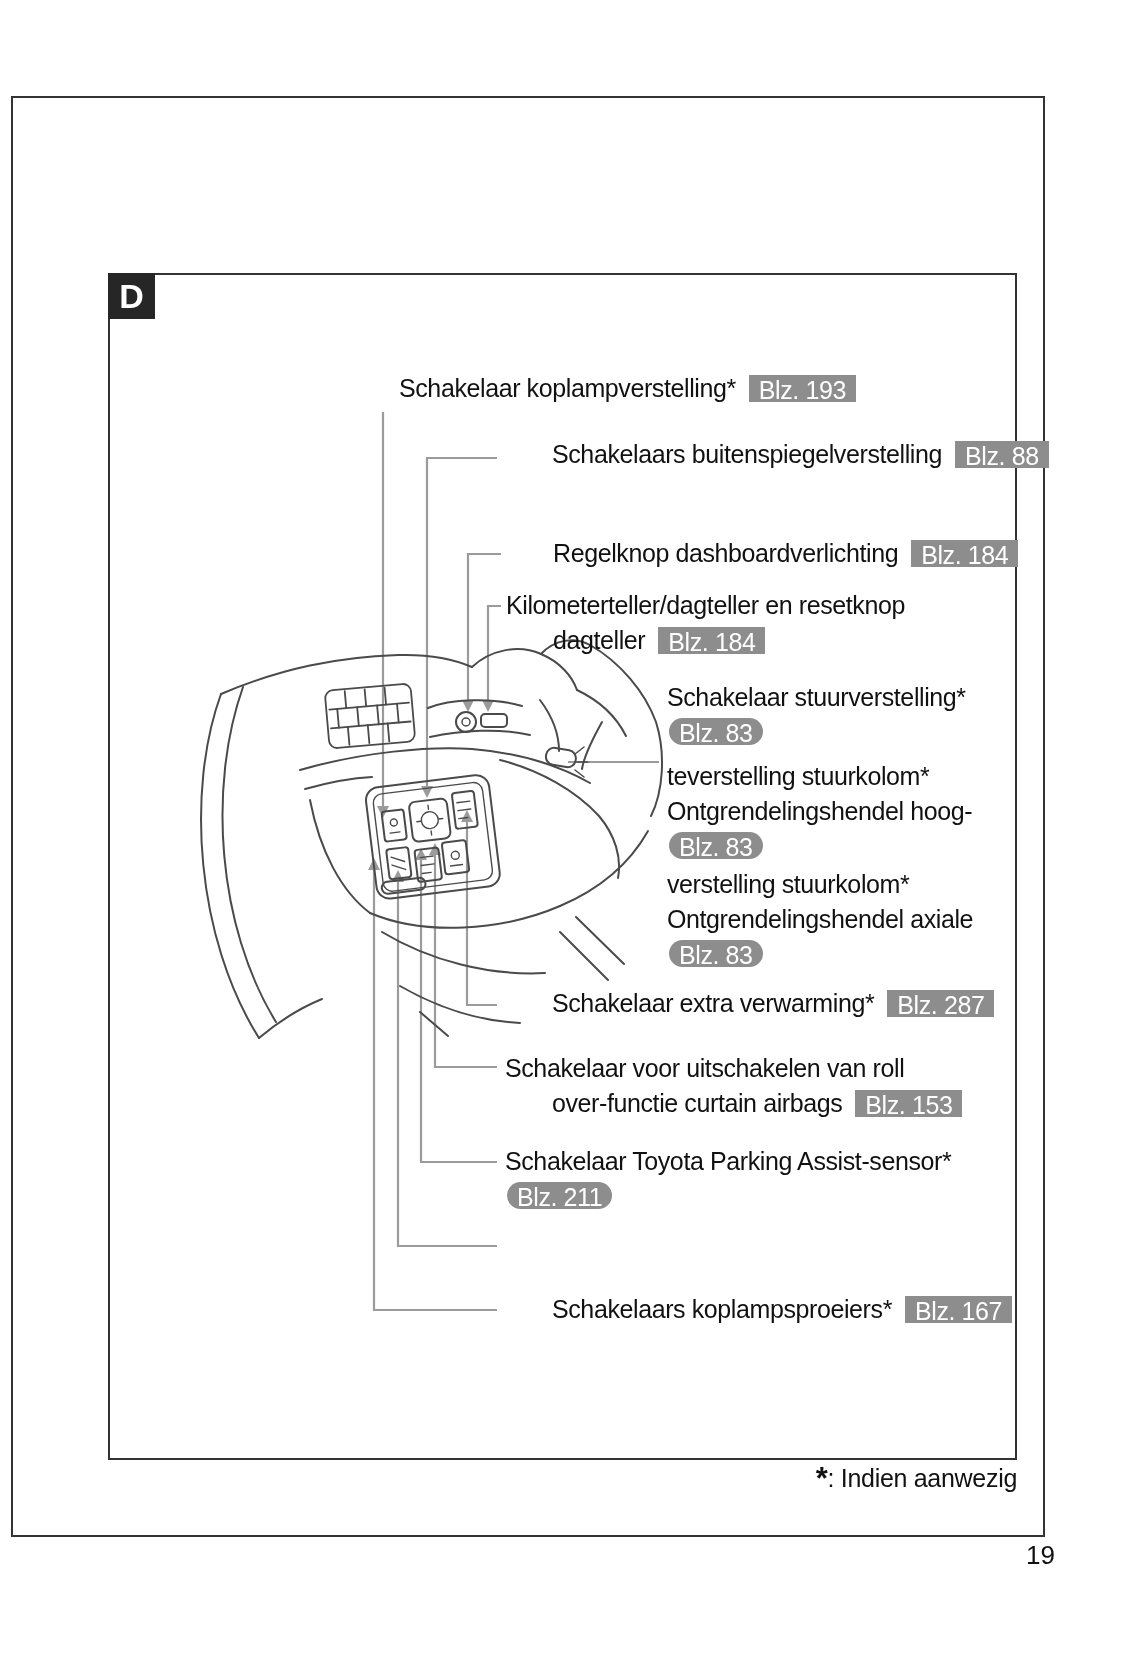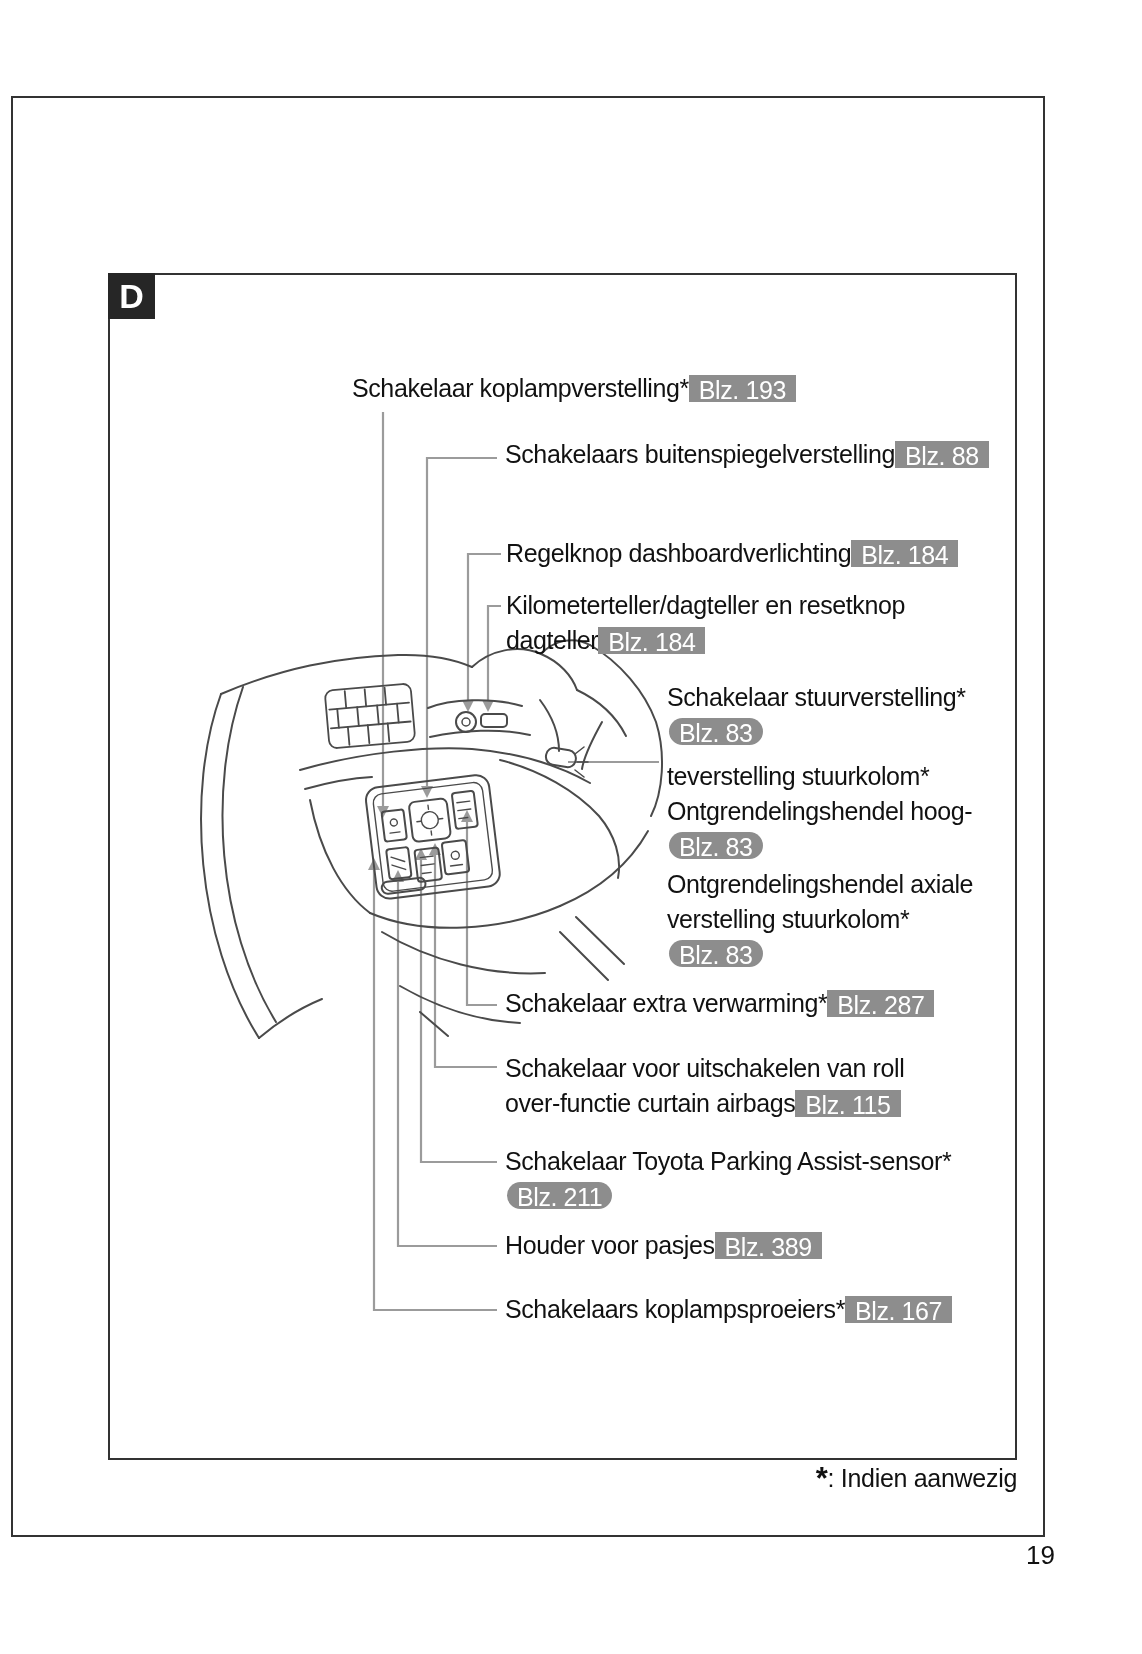--- a/index.html
+++ b/index.html
@@ -16,21 +16,21 @@
   .header-band{position:absolute;left:11px;top:96px;width:1034px;height:126px;
        background:var(--band-bg);border:2px solid var(--frame);}
   .inner-frame{position:absolute;left:108px;top:273px;width:909px;height:1187px;
        border:2px solid var(--frame);}
   .tab-d{position:absolute;left:108px;top:273px;width:47px;height:46px;
        background:#262626;color:#fff;font-weight:bold;font-size:34px;
        display:flex;align-items:center;justify-content:center;}
   svg.overlay{position:absolute;left:0;top:0;pointer-events:none;}
   .co{position:absolute;font-size:25px;letter-spacing:-0.4px;line-height:35px;
       white-space:nowrap;color:var(--text);}
-  .co .row{display:flex;align-items:center;}
+  .co .row{display:flex;align-items:center;gap:13px;margin-left:47px;}
   .badge{background:var(--badge-bg);color:var(--badge-text);
       display:inline-block;height:27px;line-height:31px;padding:0 10px;}
   .badge.block{margin-top:3px;margin-left:2px;border-radius:15px;}
   .footnote{position:absolute;top:1461px;right:125px;font-size:25px;
       letter-spacing:-0.3px;white-space:nowrap;}
   .footnote .star{font-size:31px;font-weight:bold;vertical-align:-2px;}
   .page-number{position:absolute;left:1026px;top:1540px;font-size:26px;}
 </style>
 </head>
 <body>
@@ -174,51 +174,45 @@
     <span class="badge block">Blz. 83</span>
   </div>
 
   <div class="co" style="left:667px;top:759px">
     <div>teverstelling stuurkolom*</div>
     <div>Ontgrendelingshendel hoog-</div>
     <span class="badge block">Blz. 83</span>
   </div>
 
   <div class="co" style="left:667px;top:867px">
+    <div>verstelling stuurkolom*</div>
     <div>Ontgrendelingshendel axiale</div>
-    <div>verstelling stuurkolom*</div>
     <span class="badge block">Blz. 83</span>
   </div>
 
   <div class="co" style="left:505px;top:986px">
     <span class="row">
       <span>Schakelaar extra verwarming*</span>
       <span class="badge">Blz. 287</span>
     </span>
   </div>
 
   <div class="co" style="left:505px;top:1051px">
     <div>Schakelaar voor uitschakelen van roll</div>
     <div class="row">
       <span>over-functie curtain airbags</span>
-      <span class="badge">Blz. 115</span>
+      <span class="badge">Blz. 153</span>
     </div>
   </div>
 
   <div class="co" style="left:505px;top:1144px">
     <div>Schakelaar Toyota Parking Assist-sensor*</div>
     <span class="badge block">Blz. 211</span>
   </div>
 
-  <div class="co" style="left:505px;top:1228px">
-    <span class="row">
-      <span>Houder voor pasjes</span>
-      <span class="badge">Blz. 389</span>
-    </span>
-  </div>
 
   <div class="co" style="left:505px;top:1292px">
     <span class="row">
       <span>Schakelaars koplampsproeiers*</span>
       <span class="badge">Blz. 167</span>
     </span>
   </div>
 
   <div class="footnote">
     <span class="star">*</span><span>: Indien aanwezig</span>

